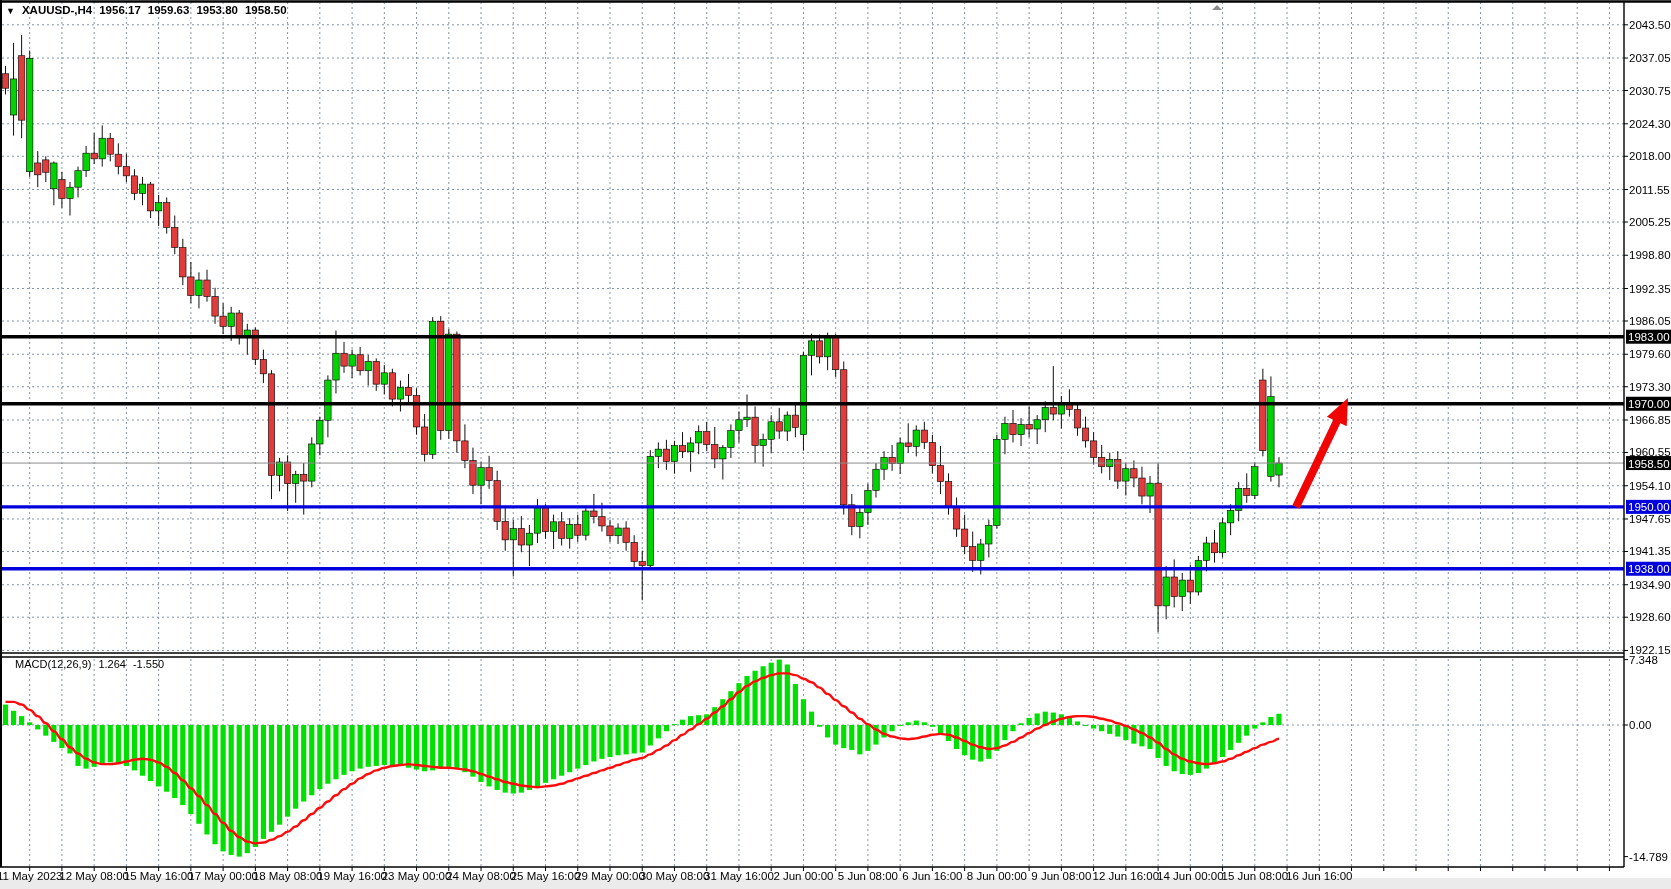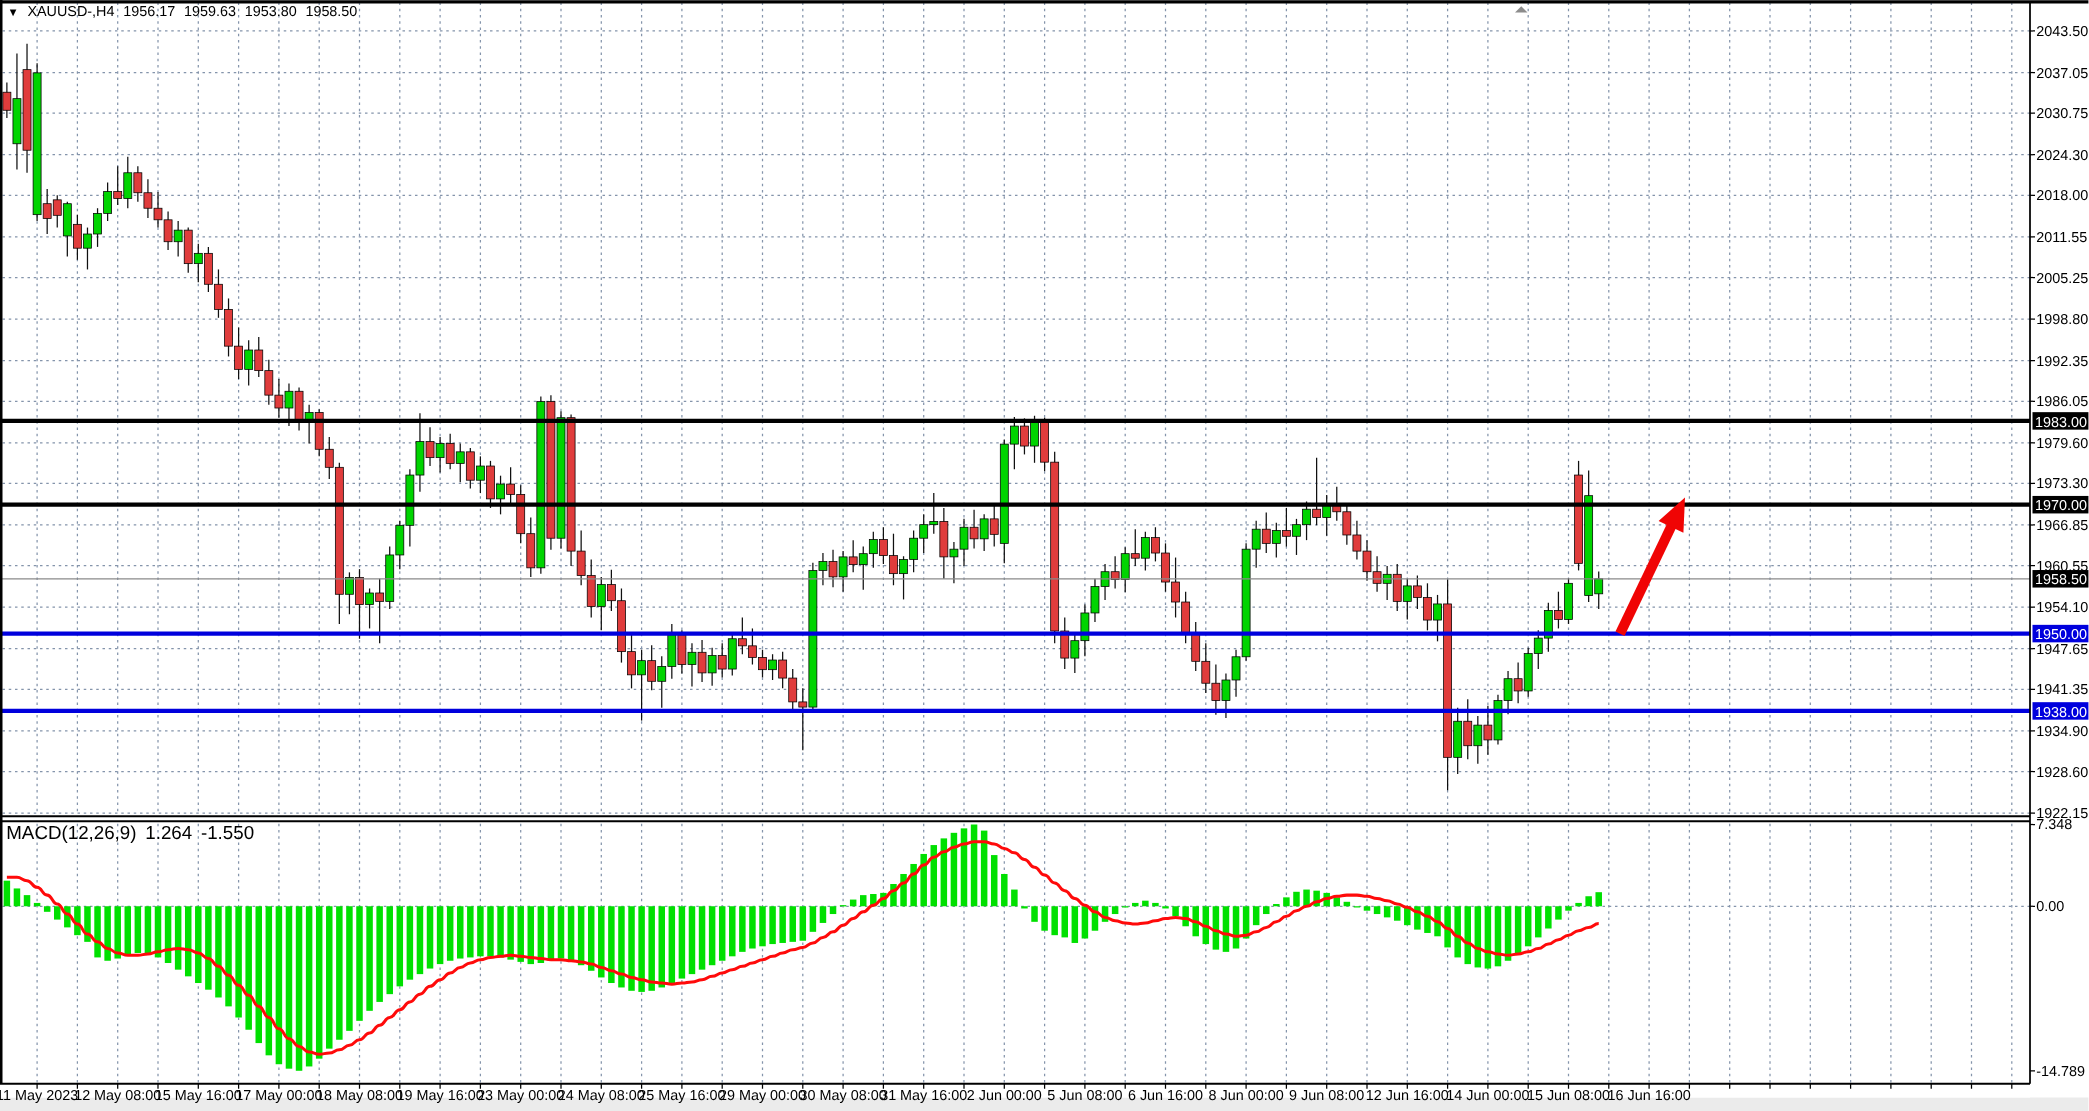--- a/index.html
+++ b/index.html
@@ -1,21 +1,21 @@
 <!DOCTYPE html>
 <html><head>
 <meta charset="utf-8">
 <style>
   html,body{margin:0;padding:0;background:#fff;}
   #app{position:relative;width:1671px;height:889px;background:#ffffff;overflow:hidden;
        font-family:"Liberation Sans","DejaVu Sans",sans-serif;}
   #chart-svg{position:absolute;left:0;top:0;}
   .overlay{position:absolute;color:#000;white-space:pre;}
-  #title-bar{left:6px;top:4px;font-size:11.5px;font-weight:normal;}
-  #macd-label{left:5px;top:658px;font-size:15px;}
+  #title-bar{left:6px;top:4px;font-size:11.5px;font-weight:bold;}
+  #macd-label{left:15px;top:658px;font-size:11px;}
   .sp{margin-right:7px;}
 </style>
 </head>
 <body>
 
 <div id="app">
   <svg id="chart-svg" width="1671" height="889">
       <rect x="0" y="878" width="1671" height="11" fill="#ebebeb"></rect>
       <rect x="0" y="0" width="1624" height="878" fill="#ffffff"></rect>
       <g stroke="#8494ab" stroke-width="1" stroke-dasharray="2 3">

